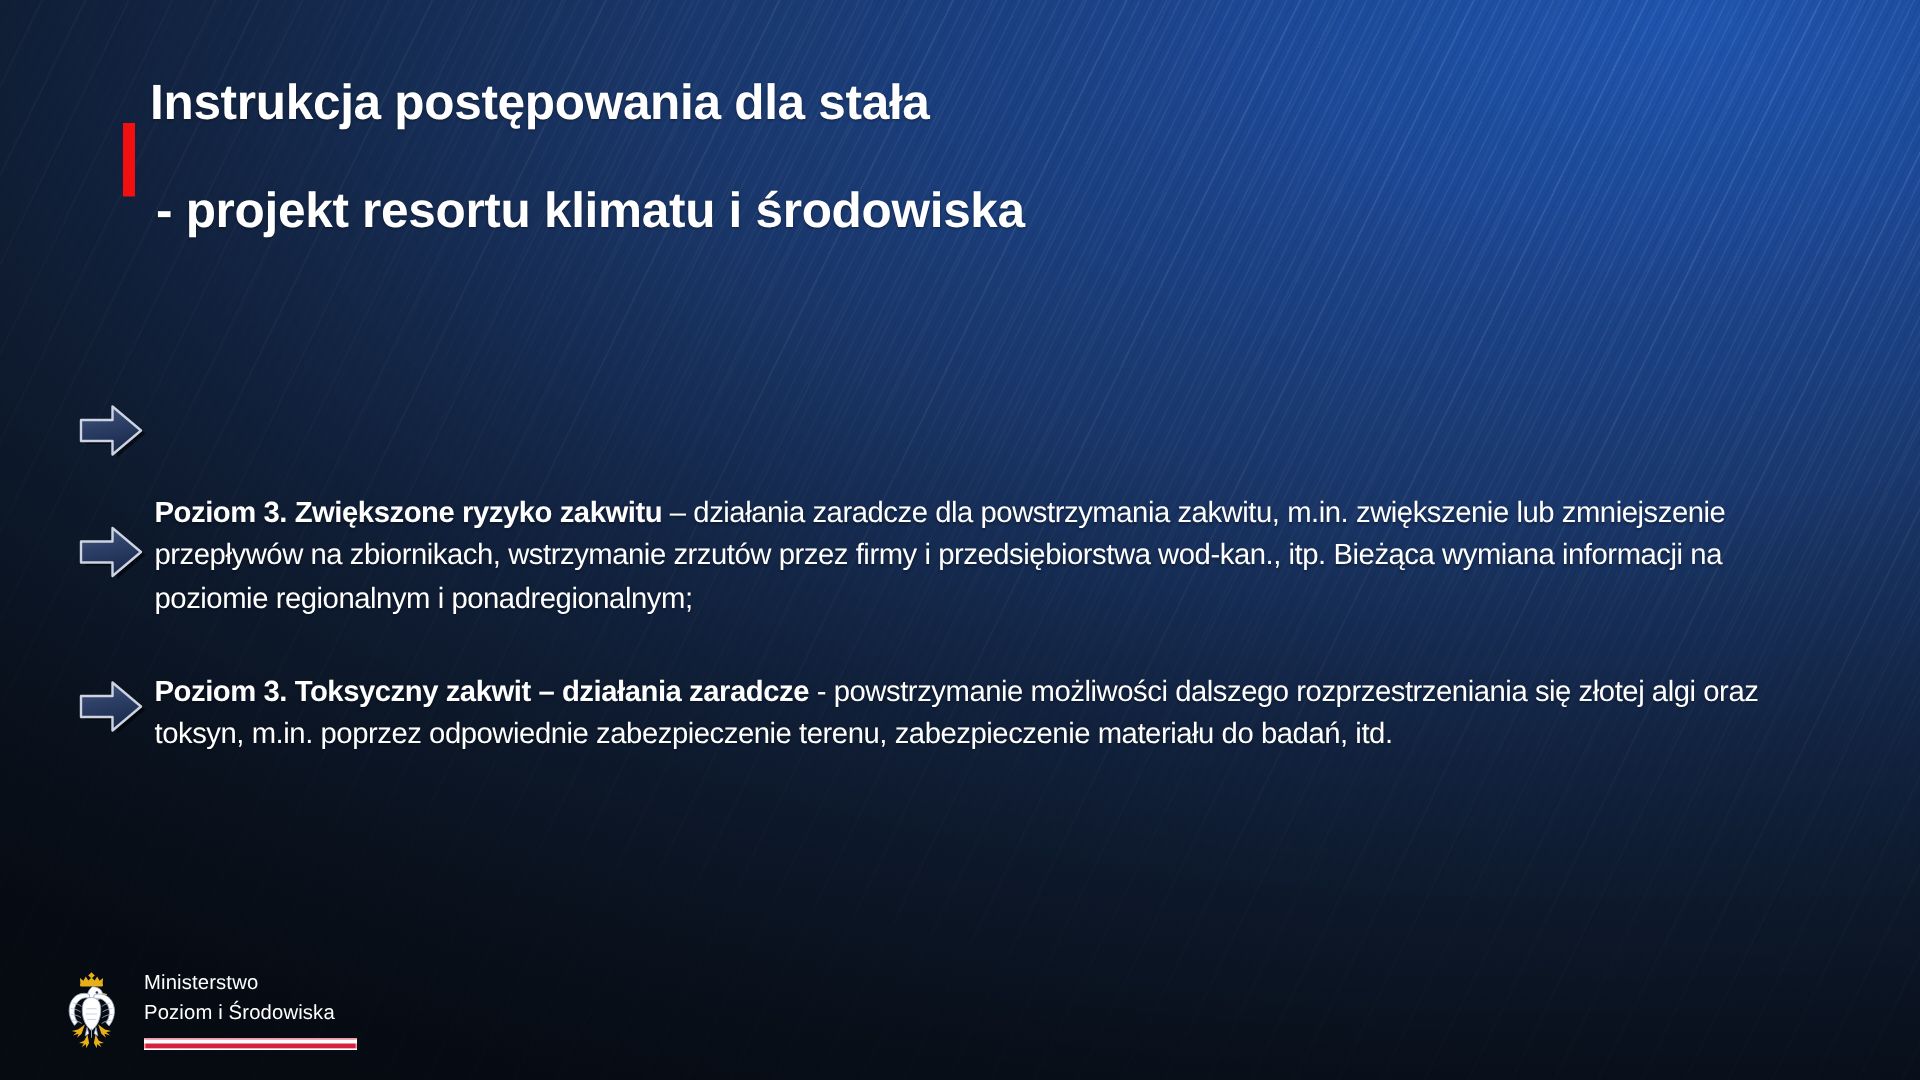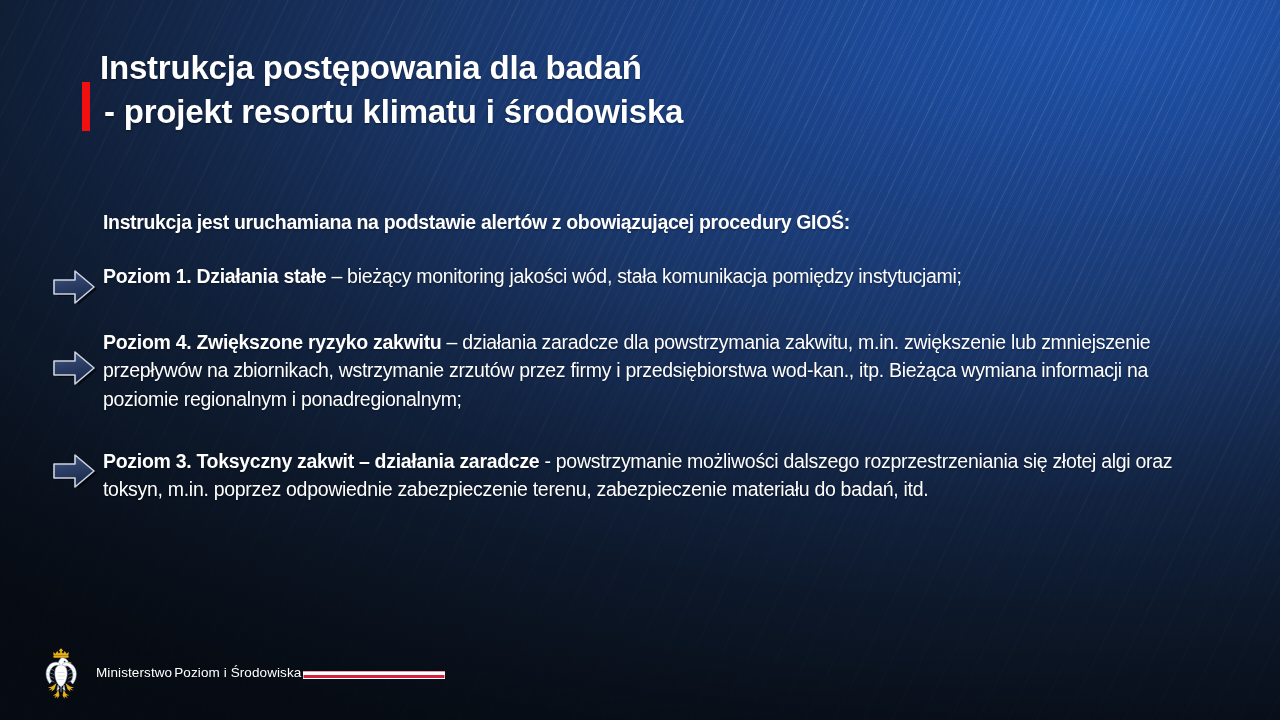--- a/index.html
+++ b/index.html
@@ -78,21 +78,21 @@
   .title-text {
     position: relative;
     margin-left: 18px;
     color: #ffffff;
     font-size: 33px;
     font-weight: bold;
     line-height: 1.34;
     letter-spacing: -0.2px;
     text-shadow: 0 1px 2px rgba(0,0,0,0.45);
   }
-  .title-line2 { padding-left: 4px; }
+  .title-line2 { padding-left: 4px; margin-top: 28px; }
 
   
   .intro {
     position: absolute;
     left: 103px;
     top: 211px;
     color: #ffffff;
     font-size: 19.5px;
     font-weight: bold;
     letter-spacing: -0.35px;
@@ -137,21 +137,21 @@
   
   .logo {
     position: absolute;
     left: 36px;
     bottom: 18px;
     display: flex;
     align-items: center;
     gap: 10px;
   }
   .logo-eagle { width: 50px; height: 58px; display: block; }
-  .logo-right { display: flex; flex-direction: row; gap: 2px; }
+  .logo-right { display: flex; flex-direction: column; gap: 2px; }
   .logo-text {
     color: #ffffff;
     font-size: 13.5px;
     line-height: 1.32;
     letter-spacing: 0.1px;
   }
   .logo-flag {
     margin-top: 7px;
     width: 142px;
     height: 8px;
@@ -166,64 +166,60 @@
 <div id="slide">
 
   <div class="bg-base"></div>
   <div class="bg-diag"></div>
   <div class="bg-diag2"></div>
   <div class="bg-vignette"></div>
 
   <div class="title-block">
     <div class="title-bar"></div>
     <div class="title-text">
-      <div>Instrukcja postępowania dla badań</div>
+      <div>Instrukcja postępowania dla stała</div>
       <div class="title-line2">- projekt resortu  klimatu i środowiska</div>
     </div>
   </div>
 
-  <div class="intro">Instrukcja jest uruchamiana na podstawie alertów z obowiązującej procedury GIOŚ:</div>
 
   <div class="bullets">
 
     <div class="bullet-row row-1">
       <span class="arrow">
         <svg viewBox="0 0 48 38" xmlns="http://www.w3.org/2000/svg">
           <defs>
             <linearGradient id="agrad1" x1="0" y1="0" x2="0.25" y2="1">
               <stop offset="0%" stop-color="#4a5f86"></stop>
               <stop offset="45%" stop-color="#2e4068"></stop>
               <stop offset="100%" stop-color="#1b2b4d"></stop>
             </linearGradient>
           </defs>
           <path d="M4 12 L25 12 L25 3 L44 19 L25 35 L25 26 L4 26 Z" transform="translate(3,2)" fill="rgba(0,0,0,0.55)"></path>
           <path d="M4 12 L25 12 L25 3 L44 19 L25 35 L25 26 L4 26 Z" fill="url(#agrad1)" stroke="#cdd3e0" stroke-width="1.6" stroke-linejoin="round"></path>
         </svg>
       </span>
-      <div class="bullet-text">
-        <b>Poziom 1. Działania stałe</b><span> – bieżący monitoring jakości wód, stała komunikacja pomiędzy instytucjami;</span>
-      </div>
     </div>
 
     <div class="bullet-row row-2">
       <span class="arrow">
         <svg viewBox="0 0 48 38" xmlns="http://www.w3.org/2000/svg">
           <defs>
             <linearGradient id="agrad2" x1="0" y1="0" x2="0.25" y2="1">
               <stop offset="0%" stop-color="#4a5f86"></stop>
               <stop offset="45%" stop-color="#2e4068"></stop>
               <stop offset="100%" stop-color="#1b2b4d"></stop>
             </linearGradient>
           </defs>
           <path d="M4 12 L25 12 L25 3 L44 19 L25 35 L25 26 L4 26 Z" transform="translate(3,2)" fill="rgba(0,0,0,0.55)"></path>
           <path d="M4 12 L25 12 L25 3 L44 19 L25 35 L25 26 L4 26 Z" fill="url(#agrad2)" stroke="#cdd3e0" stroke-width="1.6" stroke-linejoin="round"></path>
         </svg>
       </span>
       <div class="bullet-text">
-        <b>Poziom 4. Zwiększone ryzyko zakwitu</b><span> – działania zaradcze dla powstrzymania zakwitu, m.in. zwiększenie lub zmniejszenie przepływów  na zbiornikach, wstrzymanie zrzutów przez firmy i przedsiębiorstwa wod-kan., itp. Bieżąca wymiana informacji na poziomie regionalnym i ponadregionalnym;</span>
+        <b>Poziom 3. Zwiększone ryzyko zakwitu</b><span> – działania zaradcze dla powstrzymania zakwitu, m.in. zwiększenie lub zmniejszenie przepływów  na zbiornikach, wstrzymanie zrzutów przez firmy i przedsiębiorstwa wod-kan., itp. Bieżąca wymiana informacji na poziomie regionalnym i ponadregionalnym;</span>
       </div>
     </div>
 
     <div class="bullet-row row-3">
       <span class="arrow">
         <svg viewBox="0 0 48 38" xmlns="http://www.w3.org/2000/svg">
           <defs>
             <linearGradient id="agrad3" x1="0" y1="0" x2="0.25" y2="1">
               <stop offset="0%" stop-color="#4a5f86"></stop>
               <stop offset="45%" stop-color="#2e4068"></stop>

